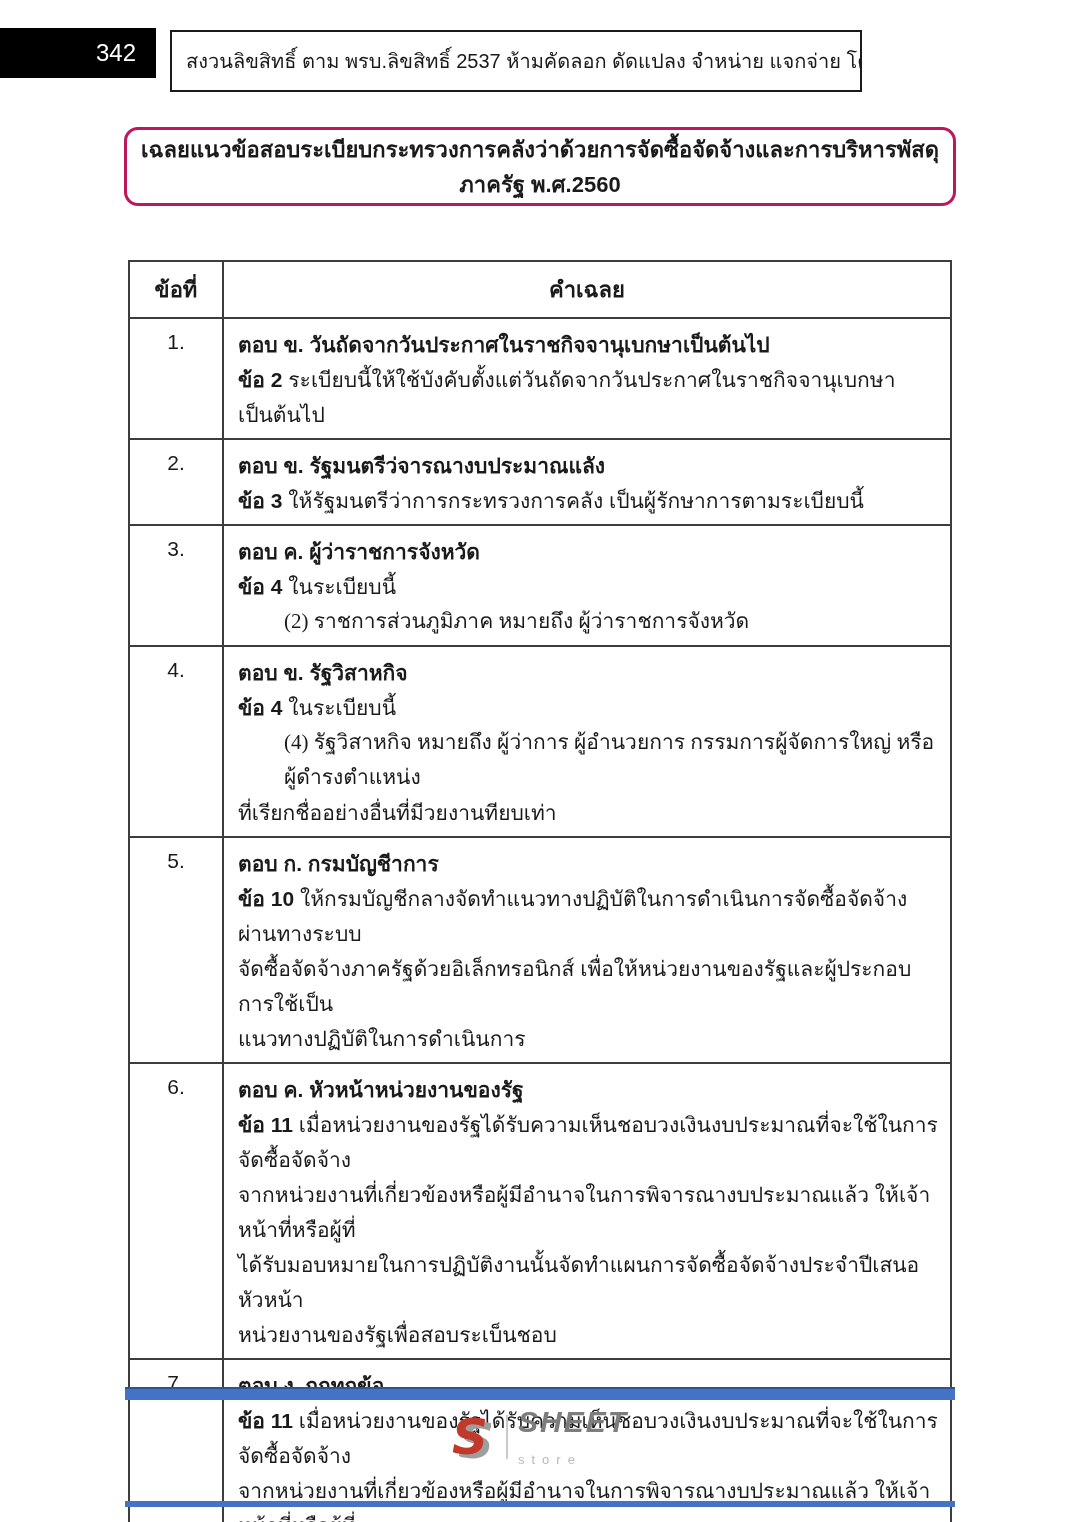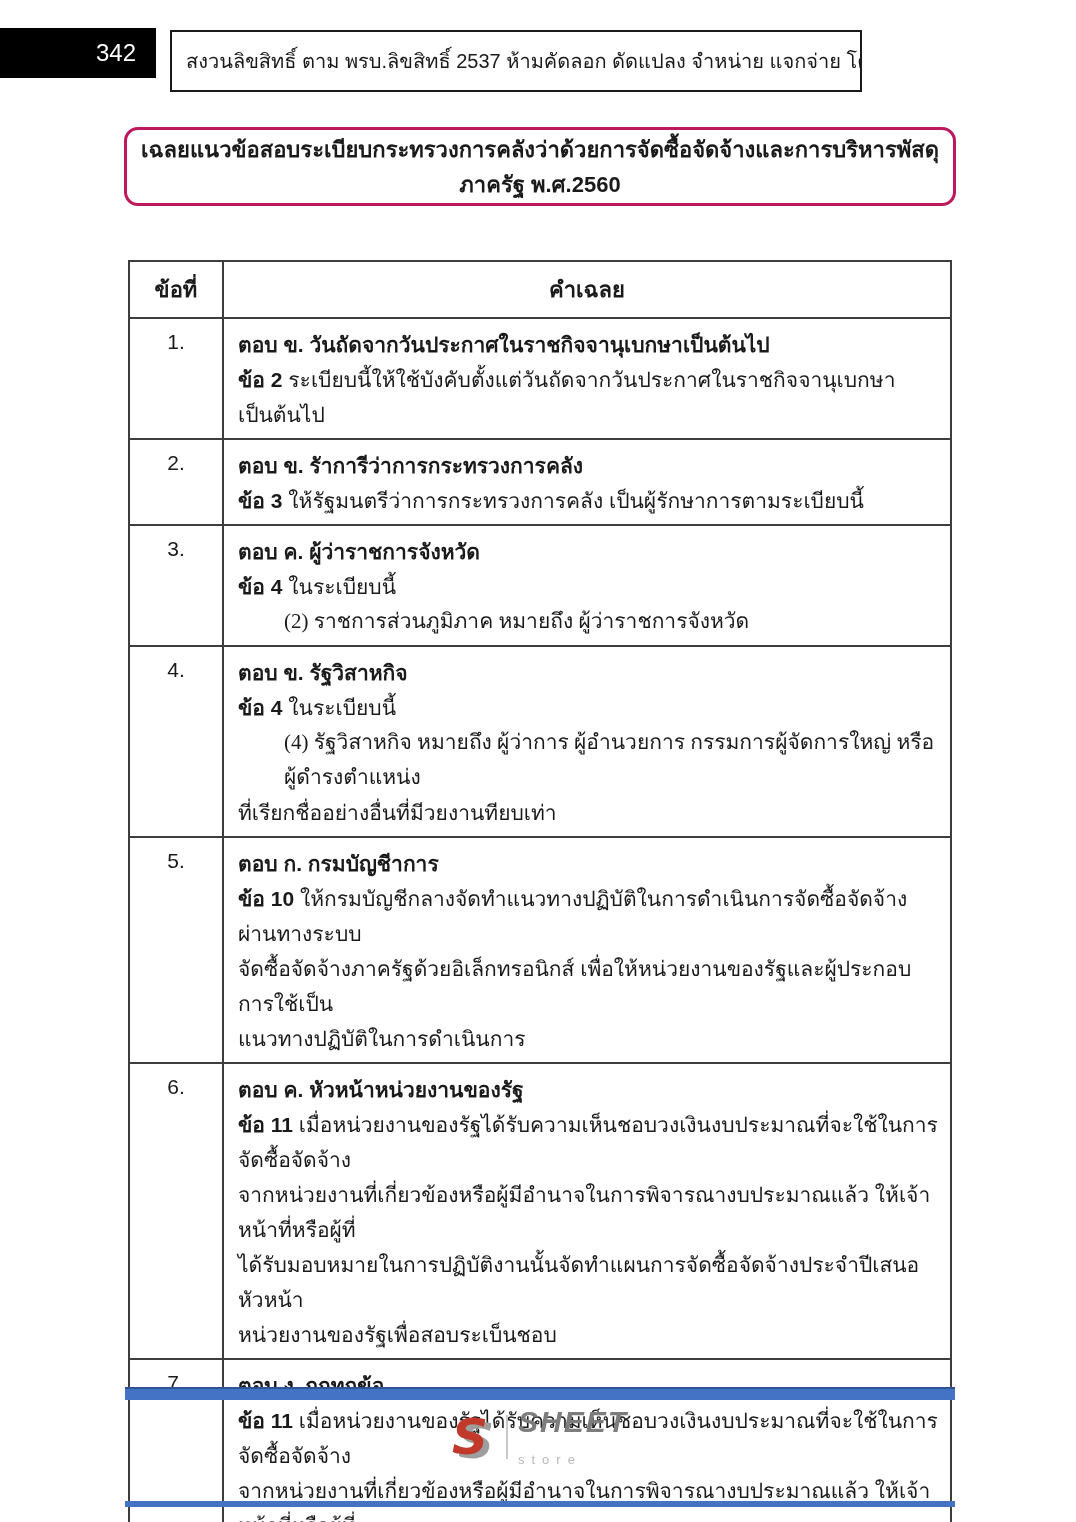--- a/index.html
+++ b/index.html
@@ -87,21 +87,21 @@
       <tr>
         <td class="no">1.</td>
         <td class="ans">
           <div class="line ind0"><span class="b">ตอบ ข. วันถัดจากวันประกาศในราชกิจจานุเบกษาเป็นต้นไป</span></div>
           <div class="line ind0"><span class="b">ข้อ 2</span><span> ระเบียบนี้ให้ใช้บังคับตั้งแต่วันถัดจากวันประกาศในราชกิจจานุเบกษาเป็นต้นไป</span></div>
         </td>
       </tr>
       <tr>
         <td class="no">2.</td>
         <td class="ans">
-          <div class="line ind0"><span class="b">ตอบ ข. รัาการีว่าการกระทรวงการคลัง</span></div>
+          <div class="line ind0"><span class="b">ตอบ ข. รัฐมนตรีว่จารณางบประมาณแลัง</span></div>
           <div class="line ind0"><span class="b">ข้อ 3</span><span> ให้รัฐมนตรีว่าการกระทรวงการคลัง เป็นผู้รักษาการตามระเบียบนี้</span></div>
         </td>
       </tr>
       <tr>
         <td class="no">3.</td>
         <td class="ans">
           <div class="line ind0"><span class="b">ตอบ ค. ผู้ว่าราชการจังหวัด</span></div>
           <div class="line ind0"><span class="b">ข้อ 4</span><span> ในระเบียบนี้</span></div>
           <div class="line ind2"><span>(2) ราชการส่วนภูมิภาค หมายถึง ผู้ว่าราชการจังหวัด</span></div>
         </td>

